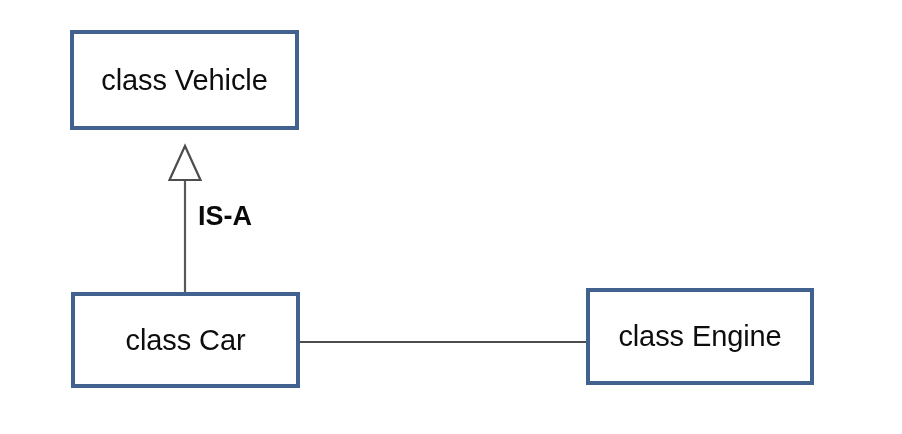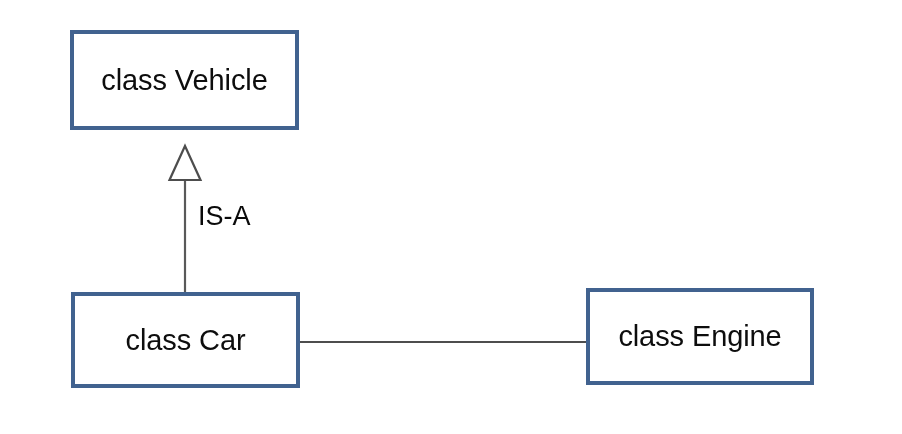--- a/index.html
+++ b/index.html
@@ -54,21 +54,21 @@
     width: 902px;
     height: 434px;
     pointer-events: none;
   }
 
   
   .edge-label {
     position: absolute;
     font-family: "Liberation Sans", sans-serif;
     font-size: 27px;
-    font-weight: 400;
+    font-weight: 700;
     color: #0a0a0a;
     line-height: 1;
     white-space: nowrap;
   }
   #label-is-a  { left: 182px; top: 203px; }
   #label-has-a { left: 375px; top: 302px; }
 </style>
 </head>
 <body>
 

